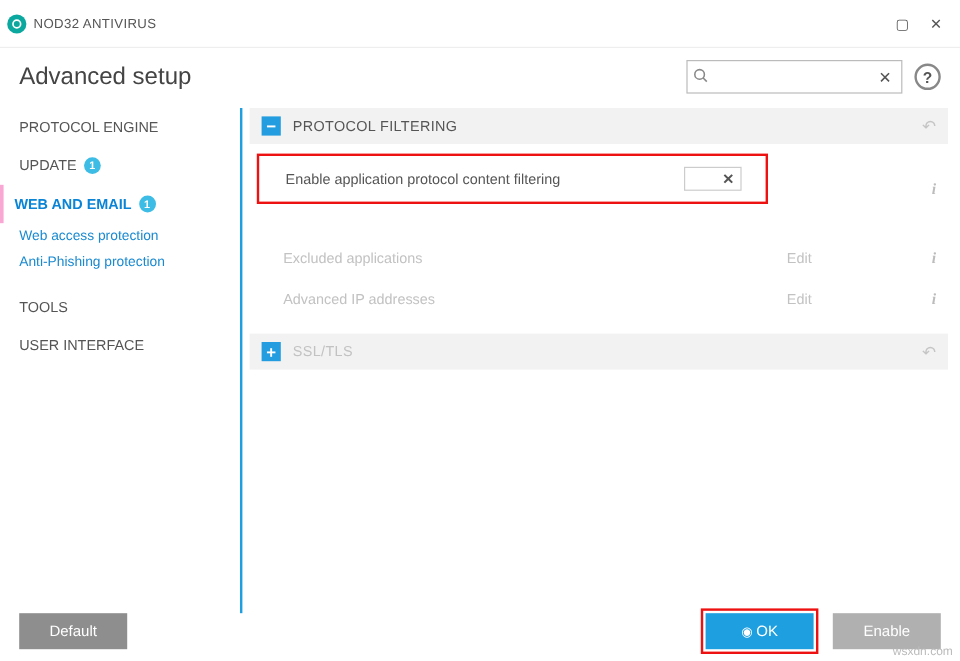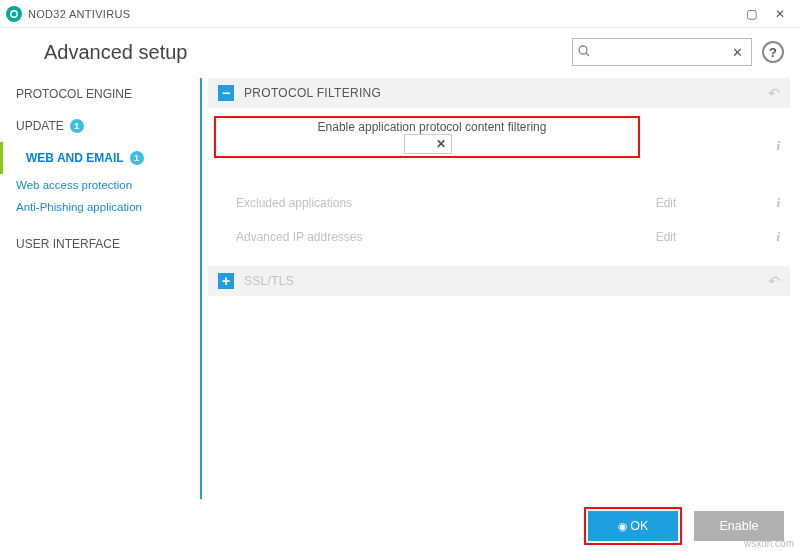--- a/index.html
+++ b/index.html
@@ -1,34 +1,34 @@
 <!DOCTYPE html>
 <html><head>
 <meta charset="utf-8">
 <style>
   * { box-sizing: border-box; margin: 0; padding: 0; font-family: "Segoe UI", Arial, sans-serif; }
   body { background: #fff; width: 800px; height: 551px; overflow: hidden; position: relative; }
-  .titlebar { display: flex; align-items: center; height: 28px; padding: 0 6px; border-bottom: 1px solid #eee;}
+  .titlebar { display: flex; align-items: center; height: 40px; padding: 0 6px; border-bottom: 1px solid #eee;}
   .titlebar .logo { width: 16px; height: 16px; background:#0aa89e; border-radius:50%; margin-right:6px; display:flex; align-items:center; justify-content:center;}
   .titlebar .logo svg { width:10px; height:10px;}
   .titlebar .title { font-size: 11px; color:#555; letter-spacing:0.3px;}
   .titlebar .spacer { flex:1;}
   .win-btn { width:28px; height:24px; display:flex; align-items:center; justify-content:center; font-size:12px; color:#555; cursor:pointer;}
   .headerrow { display:flex; align-items:center; padding: 10px 16px 12px 16px; }
-  .page-title { font-size: 20px; color:#444; font-weight:400;margin-left:28px;}
+  .page-title { font-size: 20px; color:#444; font-weight:400;}
   .headerrow .spacer { flex:1;}
   .searchbox { position:relative; width:180px; height:28px; border:1px solid #bbb; display:flex; align-items:center; padding:0 4px 0 22px; background:#fff;}
   .searchbox .mag { position:absolute; left:4px; top:5px; color:#888;}
   .searchbox input { border:none; outline:none; width:100%; font-size:12px; background:transparent;}
   .searchbox .clear { color:#555; cursor:pointer; font-size:13px; padding:0 4px;}
   .help { width:22px; height:22px; border:2px solid #888; border-radius:50%; display:flex; align-items:center; justify-content:center; font-size:13px; color:#555; margin-left:10px; font-weight:bold; cursor:pointer;}
   .body { display:flex; height: calc(100% - 28px - 52px - 50px); }
   .sidebar { width:200px; padding: 0 4px 0 16px; }
   .side-item { font-size:12px; color:#555; padding:9px 0; cursor:pointer; display:flex; align-items:center;}
-  .side-item.active { color:#0a84d6; font-weight:600; border-left:3px solid #84cc16; margin-left:-16px; padding-left:23px;}
+  .side-item.active { color:#0a84d6; font-weight:600; border-left:3px solid #f9a8d4; margin-left:-16px; padding-left:9px;}
   .side-sub { font-size:11.5px; color:#1a8ad0; padding:5px 0 5px 0; cursor:pointer;}
   .badge { width:14px; height:14px; background:#3dbde5; color:#fff; border-radius:50%; display:inline-flex; align-items:center; justify-content:center; font-size:9px; margin-left:6px; font-weight:bold;}
   .content { flex:1; padding: 0 10px 0 6px; border-left:2px solid #1e9fe0; margin-left:0;}
   .section-hdr { background:#f2f2f2; display:flex; align-items:center; height:30px; padding:0 10px; margin-bottom:8px;}
   .expbox { width:16px; height:16px; background:#239de0; color:#fff; display:flex; align-items:center; justify-content:center; margin-right:10px; cursor:pointer; font-weight:bold; font-size:14px; line-height:14px;}
   .section-title { font-size:12px; font-weight:400; color:#555; letter-spacing:0.3px; flex:1;}
   .section-title.disabled { color:#c2c2c2;}
   .revert { color:#c5c5c5; font-size:14px; cursor:pointer;}
   .row { display:flex; align-items:center; height:34px; padding:0 10px 0 28px;}
   .row .label { font-size:12px; color:#555;}
@@ -85,37 +85,40 @@
     </div>
     <div class="side-item">
       <span>UPDATE</span>
       <span class="badge">1</span>
     </div>
     <div class="side-item active">
       <span>WEB AND EMAIL</span>
       <span class="badge">1</span>
     </div>
     <div class="side-sub">Web access protection</div>
-    <div class="side-sub">Anti-Phishing application</div>
+    <div class="side-sub">Anti-Phishing protection</div>
     <div style="height:10px"></div>
+    <div class="side-item">
+      <span>TOOLS</span>
+    </div>
     <div class="side-item">
       <span>USER INTERFACE</span>
     </div>
   </div>
 
   <div class="content">
 
     <div class="section-hdr">
       <div class="expbox">−</div>
       <div class="section-title">PROTOCOL FILTERING</div>
       <div class="revert">↶</div>
     </div>
 
     <div class="redbox" style="margin: 0 150px 10px 6px;">
-      <div class="row" style="padding-left:20px;flex-direction:column;">
+      <div class="row" style="padding-left:20px;">
         <span class="label">Enable application protocol content filtering</span>
         <div class="sp"></div>
         <div class="toggle" style="margin-right:8px;">
           <span>✕</span>
         </div>
       </div>
     </div>
     <div class="row" style="position:relative; top:-42px; justify-content:flex-end; height:0; padding:0 10px;">
        <span class="info" style="position:relative; top:20px;">i</span>
     </div>
@@ -139,20 +142,21 @@
 
     <div class="section-hdr">
       <div class="expbox">+</div>
       <div class="section-title disabled">SSL/TLS</div>
       <div class="revert">↶</div>
     </div>
   </div>
 </div>
 
 <div class="footer">
+  <button class="btn btn-default">Default</button>
   <div class="sp"></div>
   <div class="redbox" style="display:inline-block;">
     <button class="btn btn-ok">
       <span class="globe">◉</span>
       <span>OK</span>
     </button>
   </div>
   <div style="width:12px"></div>
   <button class="btn btn-cancel">Enable</button>
 </div>

